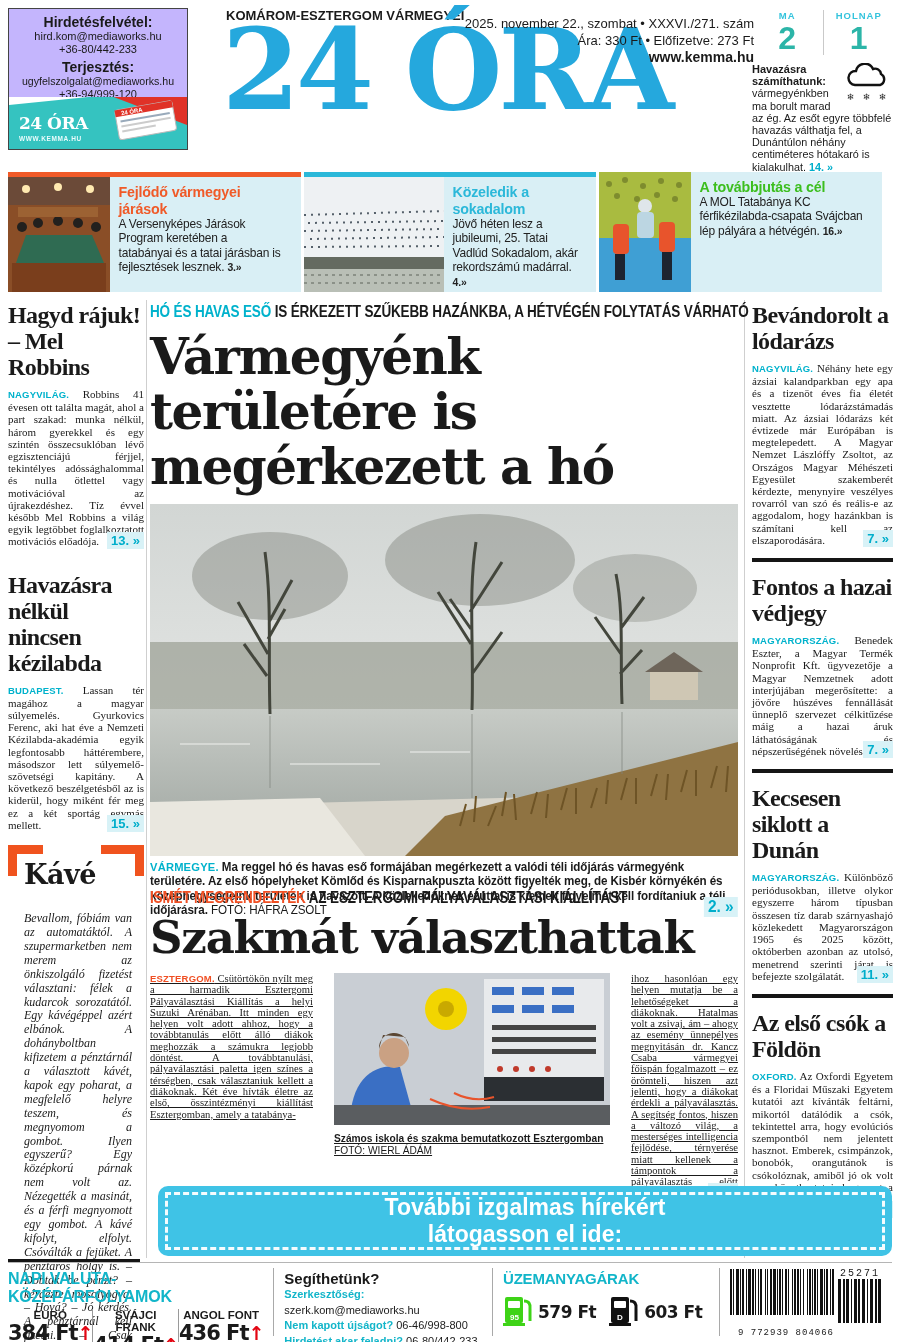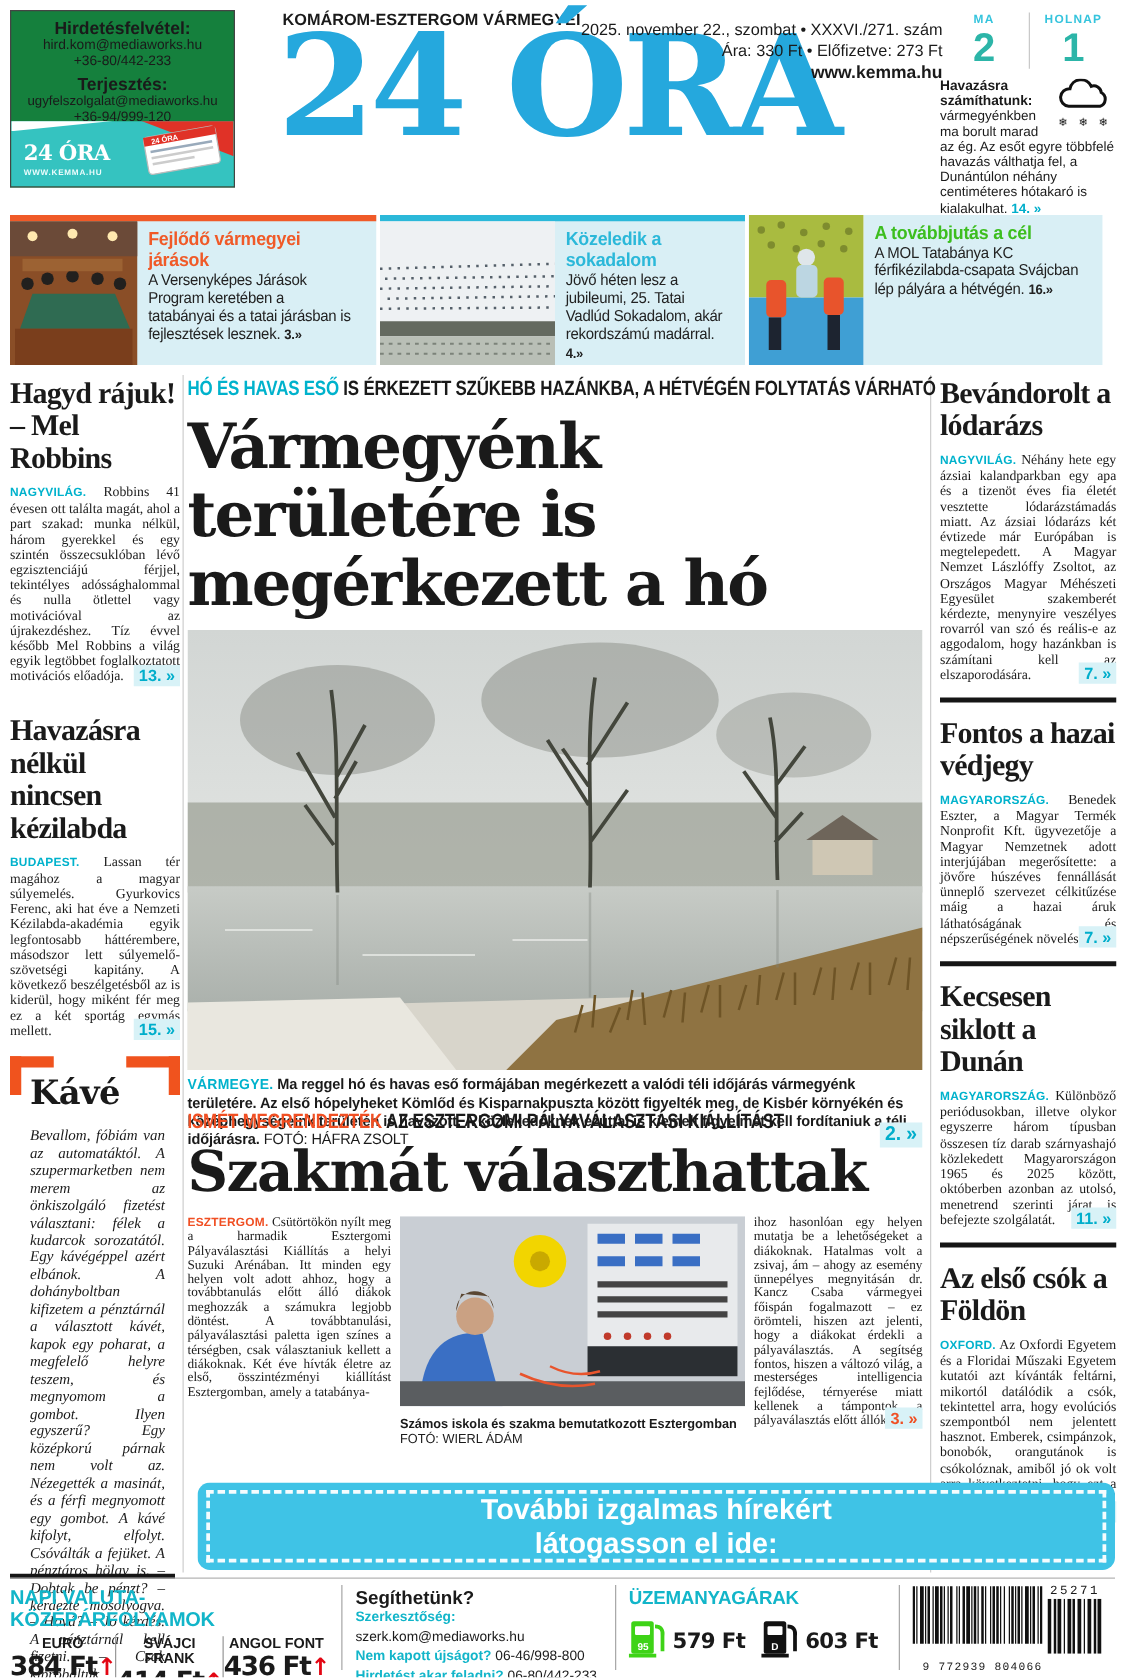--- a/index.html
+++ b/index.html
@@ -1,19 +1,19 @@
 <!DOCTYPE html>
 <html><head>
 <meta charset="utf-8">
 <style>
   html,body{margin:0;padding:0;background:#fff;}
   .page{position:relative;width:900px;height:1342px;background:#fff;overflow:hidden;
         font-family:"Liberation Sans",sans-serif;color:#1a1a1a;}
   
-  .adbox{position:absolute;left:8px;top:8px;width:178px;height:140px;border:1px solid #444;background:#15803d;}
+  .adbox{position:absolute;left:8px;top:8px;width:178px;height:140px;border:1px solid #444;background:#c4b5fd;}
   .adbox-top{padding:5px 4px 2px;text-align:center;}
   .adbox h3{margin:0;font-size:14px;font-weight:700;}
   .adbox .sm{font-size:11px;line-height:13px;}
   .adband{position:absolute;left:0;right:0;bottom:0;height:52px;background:#35c3c0;overflow:hidden;}
   .adband .redtri{position:absolute;right:0;top:-14px;width:110px;height:42px;background:#e03227;
         clip-path:polygon(0 0,100% 0,100% 100%);}
   .adband .whitetri{position:absolute;left:0;top:-10px;width:100%;height:18px;background:#fff;
         clip-path:polygon(0 0,100% 0,0 100%);}
   .adlogo{position:absolute;left:10px;top:16px;color:#fff;font-weight:700;font-size:17px;
         font-family:"DejaVu Serif",serif;letter-spacing:-.5px;}
@@ -59,42 +59,42 @@
   .art-label{color:#00b2cc;font-weight:700;font-family:"Liberation Sans",sans-serif;font-size:9.5px;letter-spacing:.2px;}
   .badge{position:absolute;right:0;bottom:-1px;background:#d8f2f7;color:#00aecb;
         font:700 13px/15px "Liberation Sans",sans-serif;padding:1px 4px;}
   .badge.or{color:#f04f23;}
   .hr4{height:4px;background:#151515;margin:12px 0;}
   
   .kave{position:relative;margin-top:14px;flex:1;padding:14px 12px 8px 16px;}
   .kc{position:absolute;border:0 solid #f0531e;}
   .kc.tl{left:0;top:0;width:26px;height:22px;border-top-width:9px;border-left-width:9px;}
   .kc.tr{right:0;top:0;width:34px;height:22px;border-top-width:9px;border-right-width:9px;}
-  .kave-title{font-family:"DejaVu Serif",serif;font-size:27px;font-weight:700;margin:0 0 12px;letter-spacing:-.5px;}
+  .kave-title{font-family:"DejaVu Serif",serif;font-size:27px;font-weight:700;margin:0 0 22px;letter-spacing:-.5px;}
   .kave-body{font:italic 12px/13.9px "Liberation Serif",serif;text-align:justify;margin:0;}
   
   .main{position:absolute;left:150px;top:302px;width:588px;}
   .kick{font-weight:700;font-size:16.5px;white-space:nowrap;transform:scaleX(.82);
         transform-origin:0 50%;width:122%;letter-spacing:-.2px;}
   .kick .hl1{color:#00b2cc;}
   .kick .hl2{color:#f04f23;}
   h1.mainhl{font-family:"DejaVu Serif",serif;font-weight:700;font-size:50px;line-height:55px;
         letter-spacing:-1.5px;margin:8px 0 0;}
   .main-photo{margin-top:10px;width:588px;height:352px;}
   .main-photo svg{display:block;}
   .cap{position:relative;margin-top:4px;font:700 12px/14.4px "Liberation Sans",sans-serif;
         transform:scaleX(.97);transform-origin:0 0;width:103%;letter-spacing:-.1px;}
   .cap .art-label{font-size:11.5px;}
   .cap .credit{font-weight:400;}
   .cap .badge{font-size:16px;line-height:18px;bottom:1px;}
   
   .story2{position:absolute;left:150px;top:888px;width:588px;}
   h2.sechl{font-family:"DejaVu Serif",serif;font-weight:700;font-size:45px;line-height:50px;
         letter-spacing:-1.2px;margin:6px 0 10px;}
-  .cols{display:flex;gap:7px;}
+  .cols{display:flex;gap:21px;text-decoration:underline;}
   .s2col{width:163px;}
   .s2col .art-body{font-size:10.6px;line-height:11.3px;}
   .s2mid{width:276px;flex:none;}
   .s2cap{font:700 10.5px/12px "Liberation Sans",sans-serif;margin-top:3px;transform:scaleX(.97);transform-origin:0 0;width:103%;}
   .s2cap .credit{font-weight:400;}
   .s2colR{flex:1;}
   
   .banner{position:absolute;left:158px;top:1186px;width:734px;height:70px;display:flex;border-radius:10px;overflow:hidden;}
   .bn-cyan{position:relative;flex:1;background:#3fc3e6;display:flex;flex-direction:column;justify-content:center;
         align-items:center;color:#fff;font-weight:700;font-size:23px;line-height:27px;}

